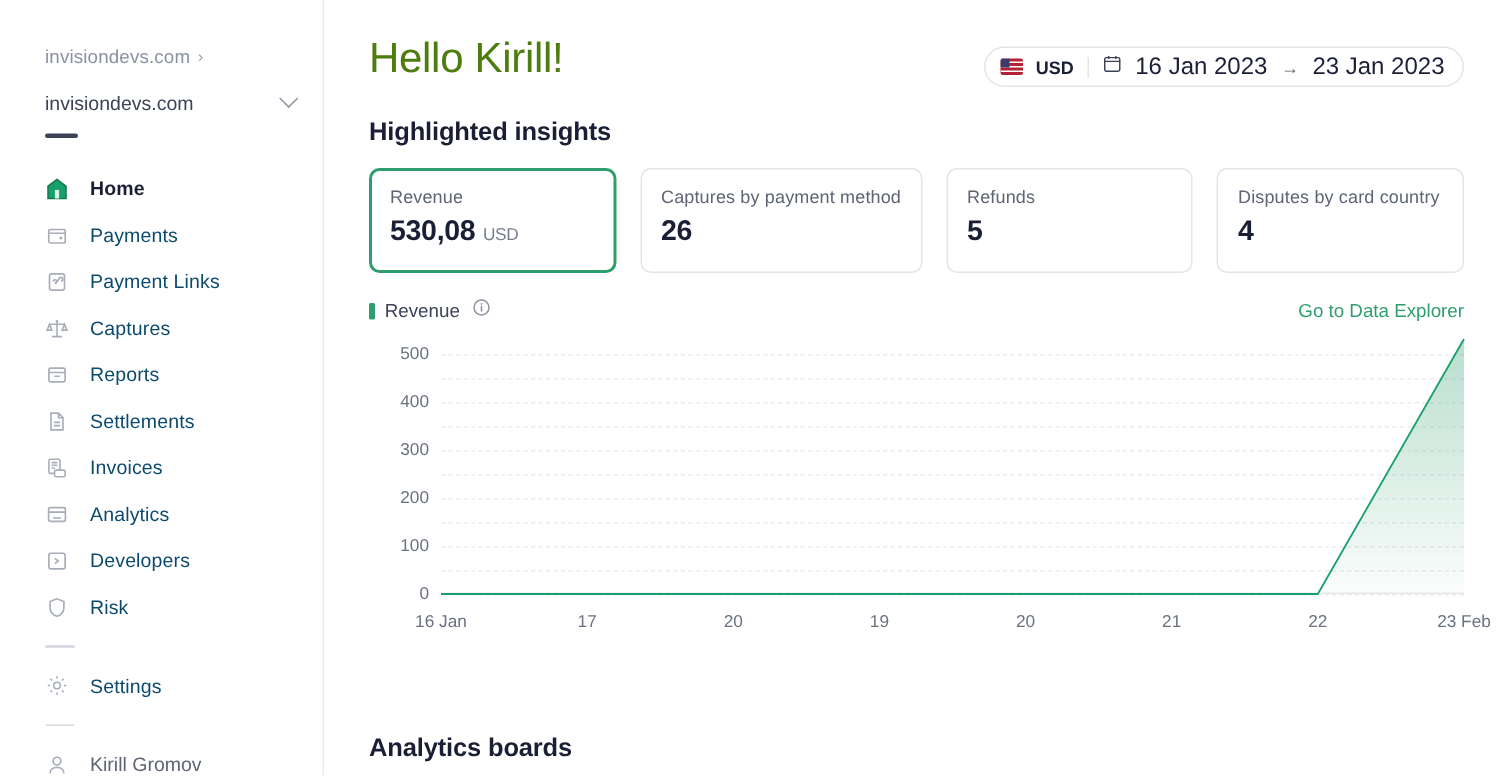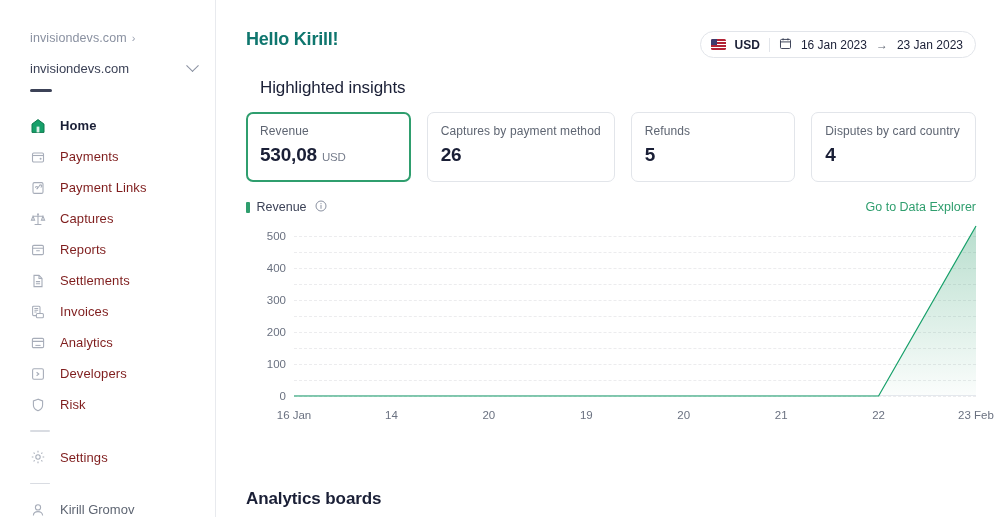--- a/index.html
+++ b/index.html
@@ -60,21 +60,21 @@
     gap: 14px;
     cursor: pointer;
   }
   .nav-icon {
     width: 16px; height: 16px;
     display: flex; align-items: center; justify-content: center;
     flex: 0 0 16px;
   }
   .nav-icon svg { display: block; }
   .nav-label {
-    font-size: 13px; color: #7f1d1d; letter-spacing: .1px;
+    font-size: 13px; color: #0c4a6e; letter-spacing: .1px;
   }
   .nav-item.active .nav-label { color: #1a1f36; font-weight: bold; }
 
   .nav-sep {
     width: 20px; height: 1.5px; background: #d9dce2;
     margin: 10px 0 10px 30px; border-radius: 1px;
   }
 
   .user-row {
     display: flex; align-items: center;
@@ -87,21 +87,21 @@
   #main {
     flex: 1 1 auto; position: relative;
     padding: 0 24px 0 30px;
     overflow: hidden;
   }
   .top-bar {
     display: flex; align-items: flex-start; justify-content: space-between;
     padding-top: 22px;
   }
   .page-title {
-    font-size: 18px; font-weight: bold; color: #0f766e;
+    font-size: 28px; font-weight: normal; color: #4d7c0f;
     letter-spacing: -0.2px; line-height: 34px;
   }
   .filters {
     display: flex; align-items: center;
     height: 27px;
     border: 1px solid #e2e5ea;
     border-radius: 14px;
     background: #fff;
     margin-top: 9px;
     padding: 0 12px 0 10px;
@@ -112,26 +112,26 @@
     position: relative; flex: 0 0 15px;
     background: #b22234;
   }
   .flag .stripe { position: absolute; left: 0; width: 100%; height: 1.57px; background: #fff; }
   .flag .canton {
     position: absolute; left: 0; top: 0; width: 6.5px; height: 6.2px; background: #3c3b6e;
   }
   .f-cur { font-size: 12px; color: #1a1f36; font-weight: bold; }
   .vsep { width: 1px; height: 14px; background: #e2e5ea; }
   .cal-ic { flex: 0 0 13px; }
-  .f-date { font-size: 12px; color: #1a1f36; }
+  .f-date { font-size: 16px; color: #1a1f36; }
   .arrow-r { font-size: 12px; color: #5e6572; }
 
   .section-title {
-    font-size: 17px; font-weight: normal; color: #1a1f36;
-    margin-top: 20px; letter-spacing: -0.1px; margin-left: 14px;
+    font-size: 17px; font-weight: bold; color: #1a1f36;
+    margin-top: 20px; letter-spacing: -0.1px;
   }
 
   
   .cards { display: flex; gap: 16px; margin-top: 14px; }
   .card {
     flex: 1 1 0; height: 70px;
     border: 1px solid #e2e5ea; border-radius: 7px;
     background: #fff;
     padding: 11px 13px 0 13px;
     cursor: pointer;
@@ -462,21 +462,21 @@
               <stop offset="0%" stop-color="#2f9e6e" stop-opacity="0.34"></stop>
               <stop offset="100%" stop-color="#2f9e6e" stop-opacity="0.02"></stop>
             </linearGradient>
           </defs>
           <polygon id="area-fill" fill="url(#areaGrad)" points="0,100 0.00,100.00 14.29,100.00 28.57,100.00 42.86,100.00 57.14,100.00 71.43,100.00 85.71,100.00 100.00,-0.02 100,100"></polygon>
           <polyline id="line-path" fill="none" stroke="#17a06a" stroke-width="1.2" vector-effect="non-scaling-stroke" stroke-linejoin="round" points="0.00,100.00 14.29,100.00 28.57,100.00 42.86,100.00 57.14,100.00 71.43,100.00 85.71,100.00 100.00,-0.02"></polyline>
         </svg>
       </div>
       <div class="x-labels">
           <div class="x-lab" style="left: 0%;">16 Jan</div>
-          <div class="x-lab" style="left: 14.2857%;">14</div>
+          <div class="x-lab" style="left: 14.2857%;">17</div>
           <div class="x-lab" style="left: 28.5714%;">20</div>
           <div class="x-lab" style="left: 42.8571%;">19</div>
           <div class="x-lab" style="left: 57.1429%;">20</div>
           <div class="x-lab" style="left: 71.4286%;">21</div>
           <div class="x-lab" style="left: 85.7143%;">22</div>
           <div class="x-lab" style="left: 100%;">23 Feb</div>
         </div>
     </div>
 
     <h2 class="boards-title">Analytics boards</h2>

